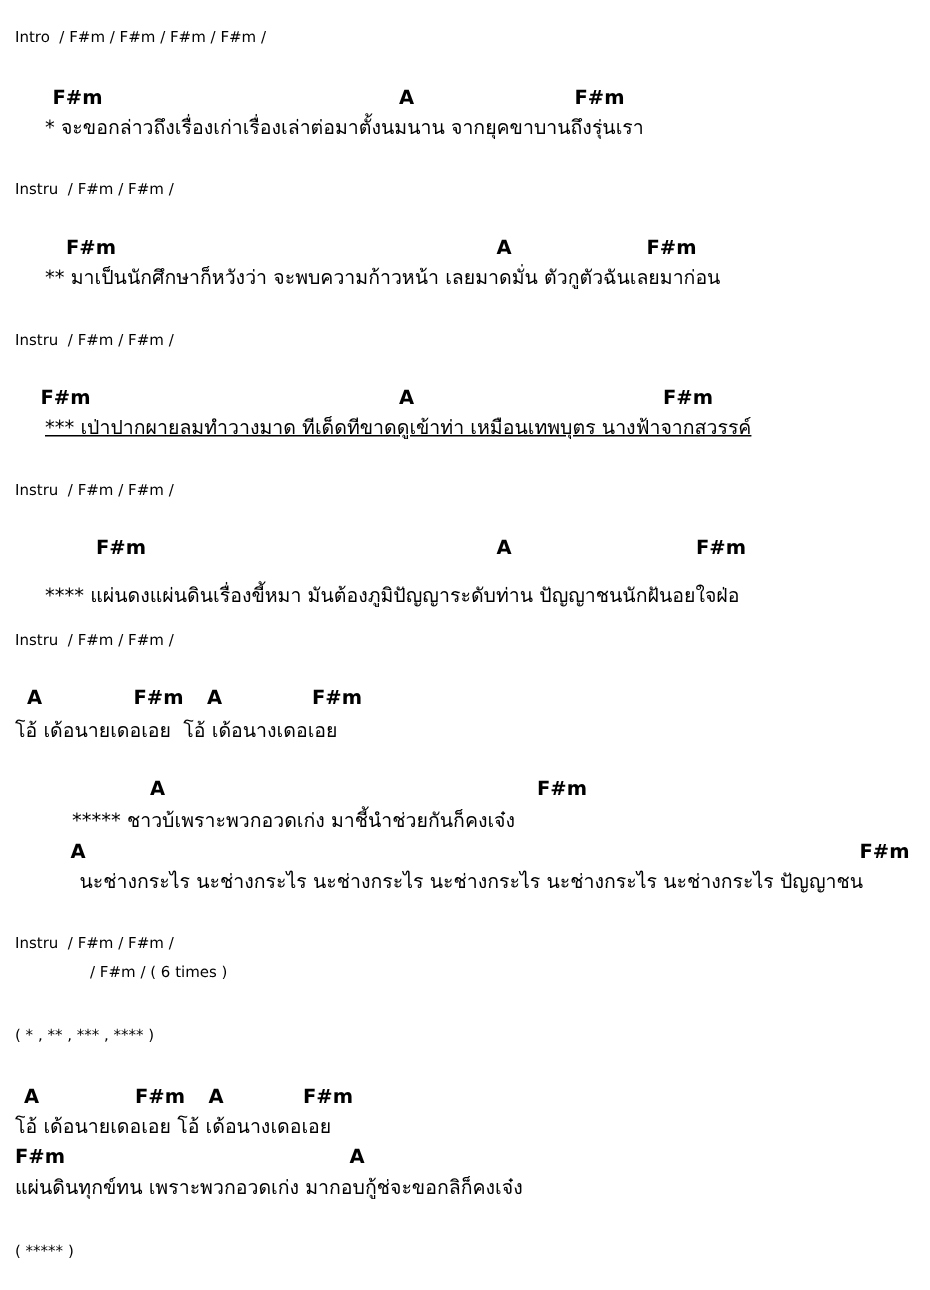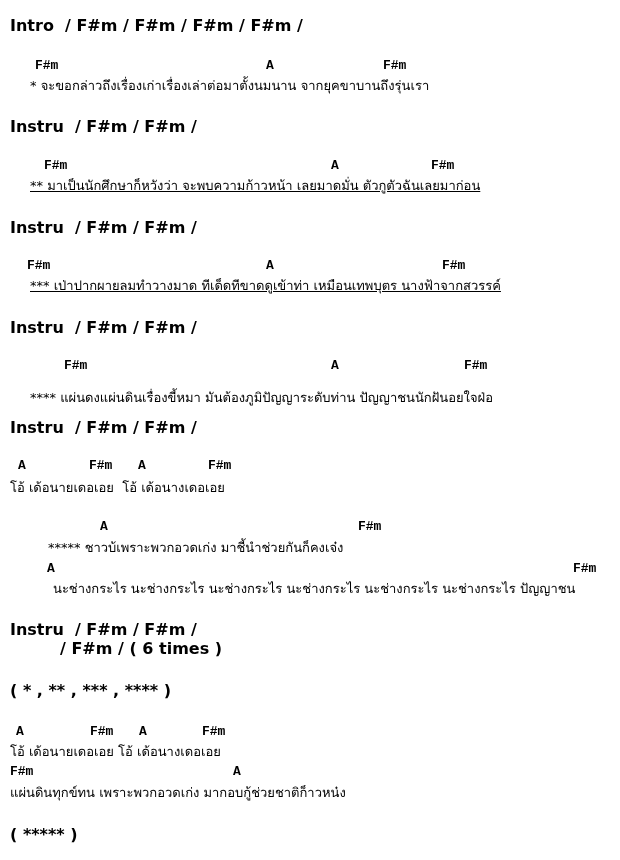--- a/index.html
+++ b/index.html
@@ -1,41 +1,41 @@
 <!DOCTYPE html>
 <html><head>
 <meta charset="utf-8">
 <style>
   html, body { margin: 0; padding: 0; background: #ffffff; }
   body { width: 620px; height: 860px; position: relative; overflow: hidden;
          font-family: "DejaVu Sans", "Liberation Sans", sans-serif; color: #000; }
   .ln { position: absolute; white-space: pre; line-height: 16px; }
-  .b { font-weight: bold; font-size: 16px; }
-  .ch { font-weight: bold; font-size: 13px; position: absolute; white-space: pre; line-height: 16px; font-family: Liberation Mono, monospace; }
+  .b { font-weight: normal; font-size: 10px; }
+  .ch { font-weight: bold; font-size: 13px; position: absolute; white-space: pre; line-height: 16px; }
   .ly { font-size: 13px; }
 </style>
 </head>
 <body>
 
 <div class="ln b" style="left:10px; top:18px;">Intro  / F#m / F#m / F#m / F#m /</div>
 
 <div>
   <span class="ch" style="left:35px; top:58px;">F#m</span>
   <span class="ch" style="left:266px; top:58px;">A</span>
   <span class="ch" style="left:383px; top:58px;">F#m</span>
   <div class="ln ly" style="left:30px; top:78px;">* จะขอกล่าวถึงเรื่องเก่าเรื่องเล่าต่อมาตั้งนมนาน จากยุคขาบานถึงรุ่นเรา</div>
 </div>
 
 <div class="ln b" style="left:10px; top:119px;">Instru  / F#m / F#m /</div>
 
 <div>
   <span class="ch" style="left:44px; top:158px;">F#m</span>
   <span class="ch" style="left:331px; top:158px;">A</span>
   <span class="ch" style="left:431px; top:158px;">F#m</span>
-  <div class="ln ly" style="left:30px; top:178px;text-decoration:underline;">** มาเป็นนักศึกษาก็หวังว่า จะพบความก้าวหน้า เลยมาดมั่น ตัวกูตัวฉันเลยมาก่อน</div>
+  <div class="ln ly" style="left:30px; top:178px;">** มาเป็นนักศึกษาก็หวังว่า จะพบความก้าวหน้า เลยมาดมั่น ตัวกูตัวฉันเลยมาก่อน</div>
 </div>
 
 <div class="ln b" style="left:10px; top:220px;">Instru  / F#m / F#m /</div>
 
 <div>
   <span class="ch" style="left:27px; top:258px;">F#m</span>
   <span class="ch" style="left:266px; top:258px;">A</span>
   <span class="ch" style="left:442px; top:258px;">F#m</span>
   <div class="ln ly" style="left:30px; top:278px;text-decoration:underline;">*** เป่าปากผายลมทำวางมาด ทีเด็ดทีขาดดูเข้าท่า เหมือนเทพบุตร นางฟ้าจากสวรรค์</div>
 </div>
@@ -74,16 +74,16 @@
 <div class="ln b" style="left:10px; top:683px;">( * , ** , *** , **** )</div>
 
 <div>
   <span class="ch" style="left:16px; top:724px;">A</span>
   <span class="ch" style="left:90px; top:724px;">F#m</span>
   <span class="ch" style="left:139px; top:724px;">A</span>
   <span class="ch" style="left:202px; top:724px;">F#m</span>
   <div class="ln ly" style="left:10px; top:744px;">โอ้ เด้อนายเดอเอย โอ้ เด้อนางเดอเอย</div>
   <span class="ch" style="left:10px; top:764px;">F#m</span>
   <span class="ch" style="left:233px; top:764px;">A</span>
-  <div class="ln ly" style="left:10px; top:785px;">แผ่นดินทุกข์ทน เพราะพวกอวดเก่ง มากอบกู้ช่วยชาติก็าวหน๋ง</div>
+  <div class="ln ly" style="left:10px; top:785px;">แผ่นดินทุกข์ทน เพราะพวกอวดเก่ง มากอบกู้ช่จะขอกลิก็คงเจ๋ง</div>
 </div>
 
 <div class="ln b" style="left:10px; top:827px;">( ***** )</div>
 
 </body></html>

